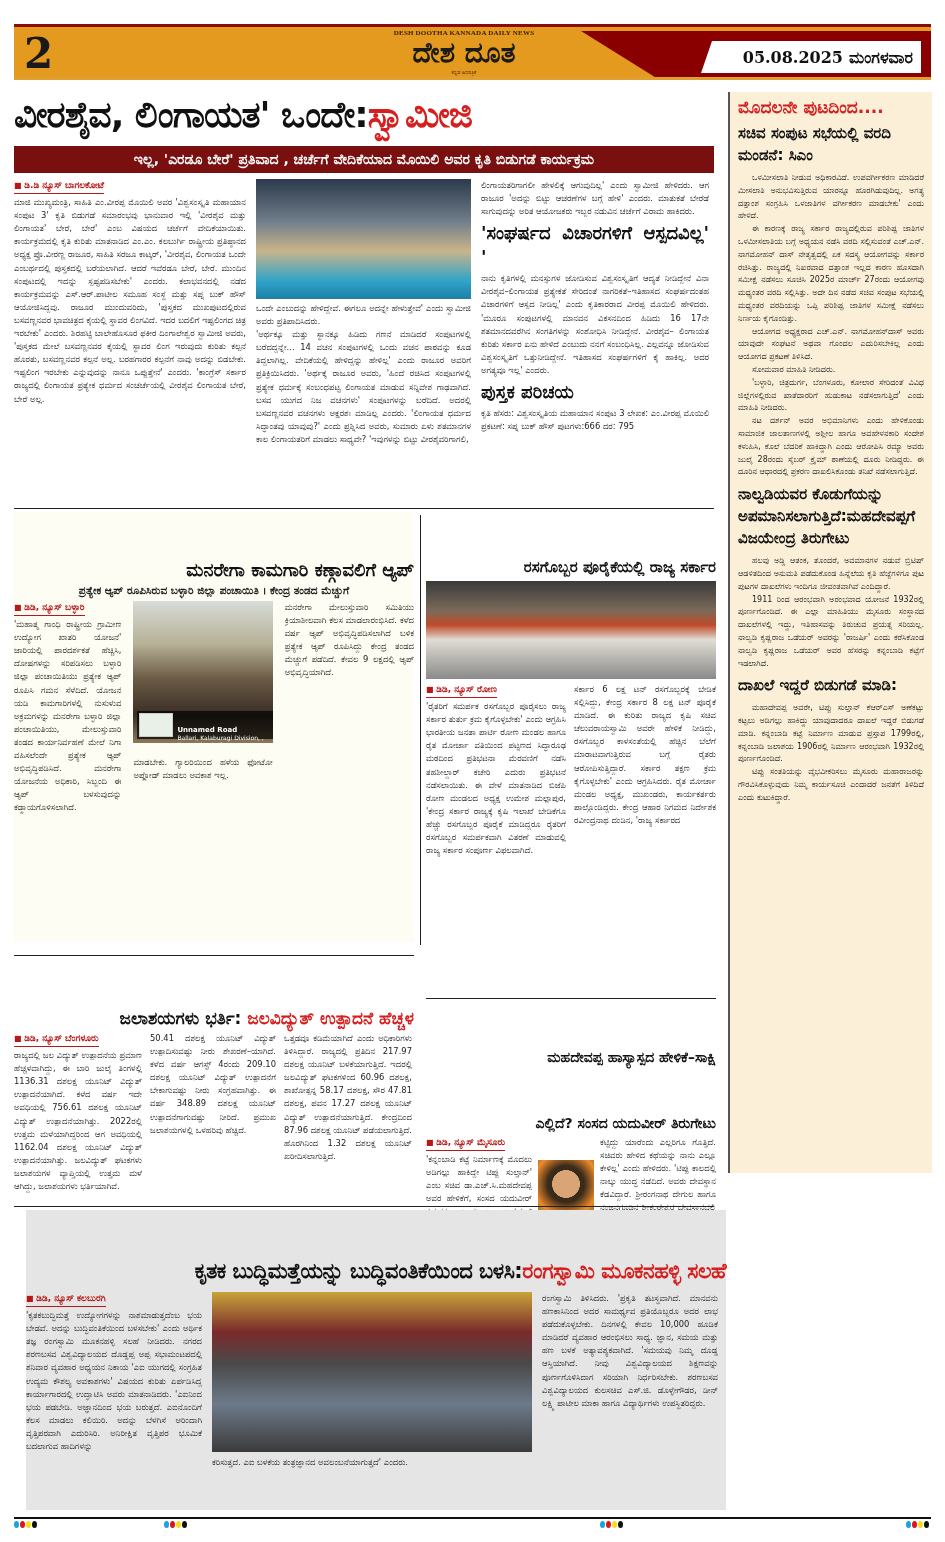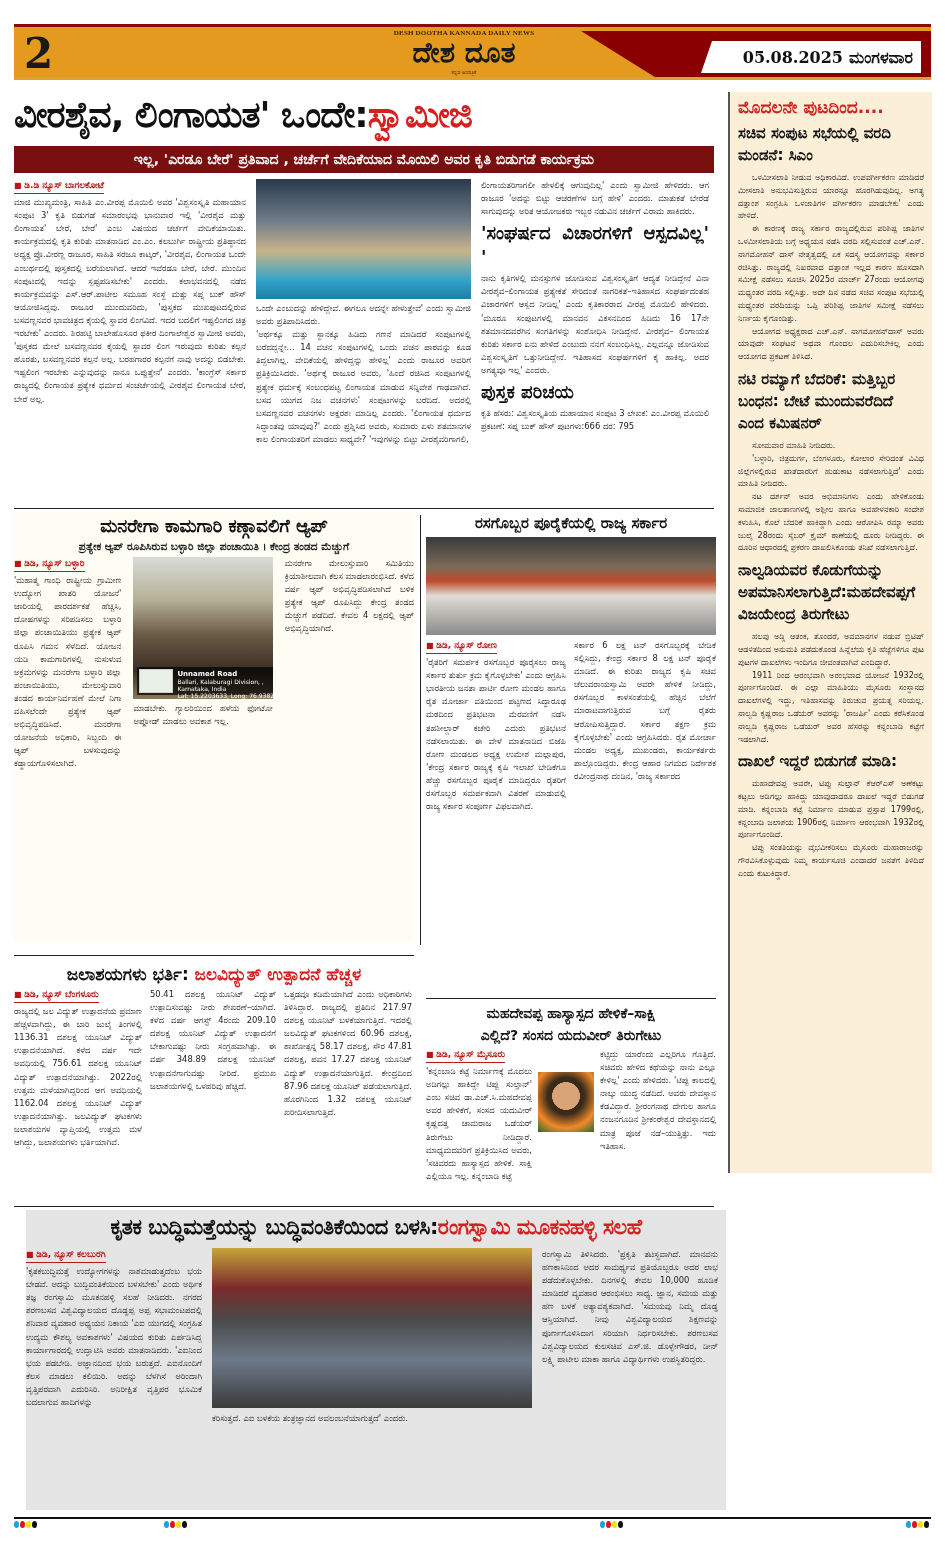--- a/index.html
+++ b/index.html
@@ -26,32 +26,32 @@
   .byline { color: #b81818; font-weight: bold; font-size: 9px; border-bottom: 1px solid #b81818; display: inline-block; margin-bottom: 2px; padding-bottom: 1px; }
   .byline::before { content: "■ "; font-size: 8px; }
   .subhead { font-size: 18px; font-weight: bold; line-height: 24px; margin: 3px 0; color:#111; }
 
   .photo { background: #555; position: relative; overflow: hidden; }
   .photo-stage { background: linear-gradient(180deg,#2b3a4a 0%, #6f7d8a 35%, #c9b48a 60%, #2fa3c9 85%, #1d7fa5 100%); }
   .photo-field { background: linear-gradient(180deg,#d8dcd8 0%, #b6b197 30%, #6b5a45 55%, #3a2e24 80%, #8a7a5a 100%); }
   .photo-rally { background: linear-gradient(180deg,#3a3a3a 0%, #7a6a5a 30%, #c04b2a 45%, #e0ddd5 60%, #8a8a8a 100%); }
   .photo-hall { background: linear-gradient(180deg,#c8a43a 0%, #7a2a2a 25%, #4a4a4a 45%, #6d7a8a 70%, #3b3b3b 100%); }
   .photo-face { background: radial-gradient(circle at 50% 40%, #d9a577 0 30%, #3a2a1a 31% 40%, #f08a2a 70%, #2a6a2a 100%); }
-  .map-tag { position: absolute; left: 4px; bottom: 4px; width: 156px; height: 28px; background: rgba(0,0,0,0.7); color: #fff; font-size: 6px; line-height: 7px; padding: 4px 4px 2px 40px; }
+  .map-tag { position: absolute; left: 4px; bottom: 4px; width: 156px; height: 28px; background: rgba(0,0,0,0.7); color: #fff; font-size: 6px; line-height: 7px; padding: 16px 4px 2px 40px; }
   .map-tag .minimap { position: absolute; left: 2px; top: 2px; width: 34px; height: 24px; background: #e8f0e8; border: 1px solid #ccc; }
 
   
   .right { position: absolute; left: 728px; top: 92px; width: 204px; height: 1081px; background: #fbefd8; border-left: 2px solid #555; padding: 4px 8px; overflow: hidden; }
   .right .kicker { color: #d62020; font-size: 17px; font-weight: bold; line-height: 22px; }
   .right h3 { font-size: 15px; line-height: 22px; font-weight: bold; color: #111; margin: 4px 0 6px; }
   .right .col { font-size: 8px; line-height: 12.8px; }
   .right p { text-indent: 14px; margin-bottom: 0; }
 
   .section { position: absolute; }
-  .sec-head { font-size: 18px; font-weight: bold; text-align: center; color: #111; line-height: 28px; }
+  .sec-head { font-size: 18px; font-weight: bold; text-align: right; color: #111; line-height: 28px; margin-top: 44px; }
   .sec-head .red { color: #d62020; }
   .rule { position: absolute; height: 1px; background: #222; }
   .vrule { position: absolute; width: 1px; background: #222; }
 
   .reg-marks { position: absolute; top: 1521px; display: flex; gap: 1px; }
   .reg-marks span { width: 5px; height: 7px; border-radius: 50%; display: inline-block; }
   .base-line { position: absolute; left: 14px; top: 1517px; width: 917px; height: 2px; background: #111; }
 </style>
 </head>
 <body>
@@ -109,23 +109,23 @@
     </div>
     <div style="width:140px;">
       <div class="photo photo-field" style="height:142px;">
         <div class="map-tag">
           <div class="minimap"></div>
           <div style="font-weight:bold;font-size:7px;">Unnamed Road</div>
           <div>Ballari, Kalaburagi Division, , Karnataka, India</div>
           <div>Lat: 15.2203633, Long: 76.93823</div>
         </div>
       </div>
-      <div class="col" style="margin-top:3px;height:230px;overflow:hidden;">ಮಾಡಬೇಕು. ಗ್ಯಾಲರಿಯಿಂದ ಹಳೆಯ ಫೋಟೋ ಅಪ್ಲೋಡ್ ಮಾಡಲು ಅವಕಾಶ ಇಲ್ಲ.</div>
-    </div>
-    <div class="col" style="width:130px;height:380px;overflow:hidden;">ಮನರೇಗಾ ಮೇಲುಸ್ತುವಾರಿ ಸಮಿತಿಯು ಕ್ರಿಯಾಶೀಲವಾಗಿ ಕೆಲಸ ಮಾಡಲಾರಂಭಿಸಿದೆ. ಕಳೆದ ವರ್ಷ ಆ್ಯಪ್ ಅಭಿವೃದ್ಧಿಪಡಿಸಲಾಗಿದೆ ಬಳಿಕ ಪ್ರತ್ಯೇಕ ಆ್ಯಪ್ ರೂಪಿಸಿದ್ದು ಕೇಂದ್ರ ತಂಡದ ಮೆಚ್ಚುಗೆ ಪಡೆದಿದೆ. ಕೇವಲ 4 ಲಕ್ಷದಲ್ಲಿ ಆ್ಯಪ್ ಅಭಿವೃದ್ಧಿಯಾಗಿದೆ.</div>
+      <div class="col" style="margin-top:13px;height:230px;overflow:hidden;">ಮಾಡಬೇಕು. ಗ್ಯಾಲರಿಯಿಂದ ಹಳೆಯ ಫೋಟೋ ಅಪ್ಲೋಡ್ ಮಾಡಲು ಅವಕಾಶ ಇಲ್ಲ.</div>
+    </div>
+    <div class="col" style="width:130px;height:380px;overflow:hidden;">ಮನರೇಗಾ ಮೇಲುಸ್ತುವಾರಿ ಸಮಿತಿಯು ಕ್ರಿಯಾಶೀಲವಾಗಿ ಕೆಲಸ ಮಾಡಲಾರಂಭಿಸಿದೆ. ಕಳೆದ ವರ್ಷ ಆ್ಯಪ್ ಅಭಿವೃದ್ಧಿಪಡಿಸಲಾಗಿದೆ ಬಳಿಕ ಪ್ರತ್ಯೇಕ ಆ್ಯಪ್ ರೂಪಿಸಿದ್ದು ಕೇಂದ್ರ ತಂಡದ ಮೆಚ್ಚುಗೆ ಪಡೆದಿದೆ. ಕೇವಲ 9 ಲಕ್ಷದಲ್ಲಿ ಆ್ಯಪ್ ಅಭಿವೃದ್ಧಿಯಾಗಿದೆ.</div>
   </div>
 </article>
 
 <div class="vrule" style="left:420px;top:515px;height:430px;"></div>
 
 <article class="section" style="left:426px;top:512px;width:290px;height:430px;">
   <div class="sec-head" style="font-size:15px;line-height:22px;">ರಸಗೊಬ್ಬರ ಪೂರೈಕೆಯಲ್ಲಿ ರಾಜ್ಯ ಸರ್ಕಾರ</div>
   <div class="photo photo-rally" style="height:98px;margin-top:3px;"></div>
   <div style="display:flex;gap:8px;margin-top:4px;">
     <div class="col" style="width:140px;height:280px;overflow:hidden;">
@@ -188,21 +188,20 @@
 </article>
 
 <aside class="right">
   <div class="kicker">ಮೊದಲನೇ ಪುಟದಿಂದ....</div>
   <h3>ಸಚಿವ ಸಂಪುಟ ಸಭೆಯಲ್ಲಿ ವರದಿ ಮಂಡನೆ: ಸಿಎಂ</h3>
   <div class="col">
     <p>ಒಳಮೀಸಲಾತಿ ನೀಡುವ ಅಧಿಕಾರವಿದೆ. ಉಪವರ್ಗೀಕರಣ ಮಾಡಿದರೆ ಮೀಸಲಾತಿ ಅನುಭವಿಸುತ್ತಿರುವ ಯಾರನ್ನೂ ಹೊರಗಿಡುವುದಿಲ್ಲ. ಅಗತ್ಯ ದತ್ತಾಂಶ ಸಂಗ್ರಹಿಸಿ ಒಳಜಾತಿಗಳ ವರ್ಗೀಕರಣ ಮಾಡಬೇಕು' ಎಂದು ಹೇಳಿದೆ.</p>
     <p>ಈ ಕಾರಣಕ್ಕೆ ರಾಜ್ಯ ಸರ್ಕಾರ ರಾಜ್ಯದಲ್ಲಿರುವ ಪರಿಶಿಷ್ಟ ಜಾತಿಗಳ ಒಳಮೀಸಲಾತಿಯ ಬಗ್ಗೆ ಅಧ್ಯಯನ ನಡೆಸಿ ವರದಿ ಸಲ್ಲಿಸುವಂತೆ ಎಚ್.ಎನ್. ನಾಗಮೋಹನ್ ದಾಸ್ ನೇತೃತ್ವದಲ್ಲಿ ಏಕ ಸದಸ್ಯ ಆಯೋಗವನ್ನು ಸರ್ಕಾರ ರಚಿಸಿತ್ತು. ರಾಜ್ಯದಲ್ಲಿ ನಿಖರವಾದ ದತ್ತಾಂಶ ಇಲ್ಲದ ಕಾರಣ ಹೊಸದಾಗಿ ಸಮೀಕ್ಷೆ ನಡೆಸಲು ಸೂಚಿಸಿ 2025ರ ಮಾರ್ಚ್ 27ರಂದು ಆಯೋಗವು ಮಧ್ಯಂತರ ವರದಿ ಸಲ್ಲಿಸಿತ್ತು. ಅದೇ ದಿನ ನಡೆದ ಸಚಿವ ಸಂಪುಟ ಸಭೆಯಲ್ಲಿ ಮಧ್ಯಂತರ ವರದಿಯನ್ನು ಒಪ್ಪಿ ಪರಿಶಿಷ್ಟ ಜಾತಿಗಳ ಸಮೀಕ್ಷೆ ನಡೆಸಲು ನಿರ್ಣಯ ಕೈಗೊಂಡಿತ್ತು.</p>
     <p>ಆಯೋಗದ ಅಧ್ಯಕ್ಷರಾದ ಎಚ್.ಎನ್. ನಾಗಮೋಹನ್‌ದಾಸ್ ಅವರು ಯಾವುದೇ ಸಂಘಟನೆ ಅಥವಾ ಗೊಂದಲ ಎದುರಿಸಬೇಕಿಲ್ಲ ಎಂದು ಆಯೋಗದ ಪ್ರಕಟಣೆ ತಿಳಿಸಿದೆ.</p>
   </div>
-  <h3>ನಟಿ ರಮ್ಯಾಗೆ ಬೆದರಿಕೆ: ಮತ್ತಿಬ್ಬರ ಬಂಧನ: ಬೇಟೆ ಮುಂದುವರೆದಿದೆ ಎಂದ ಕಮಿಷನರ್</h3>
   <div class="col" style="max-height:400px;overflow:hidden;">
     <p>ಸೋಮವಾರ ಮಾಹಿತಿ ನೀಡಿದರು.</p>
     <p>'ಬಳ್ಳಾರಿ, ಚಿತ್ರದುರ್ಗ, ಬೆಂಗಳೂರು, ಕೋಲಾರ ಸೇರಿದಂತೆ ವಿವಿಧ ಜಿಲ್ಲೆಗಳಲ್ಲಿರುವ ಖಾತೆದಾರರಿಗೆ ಹುಡುಕಾಟ ನಡೆಸಲಾಗುತ್ತಿದೆ' ಎಂದು ಮಾಹಿತಿ ನೀಡಿದರು.</p>
     <p>ನಟ ದರ್ಶನ್ ಅವರ ಅಭಿಮಾನಿಗಳು ಎಂದು ಹೇಳಿಕೊಂಡು ಸಾಮಾಜಿಕ ಜಾಲತಾಣಗಳಲ್ಲಿ ಅಶ್ಲೀಲ ಹಾಗೂ ಅವಹೇಳನಕಾರಿ ಸಂದೇಶ ಕಳುಹಿಸಿ, ಕೊಲೆ ಬೆದರಿಕೆ ಹಾಕಿದ್ದಾಗಿ ಎಂದು ಆರೋಪಿಸಿ ರಮ್ಯಾ ಅವರು ಜುಲೈ 28ರಂದು ಸೈಬರ್ ಕ್ರೈಮ್ ಠಾಣೆಯಲ್ಲಿ ದೂರು ನೀಡಿದ್ದರು. ಈ ದೂರಿನ ಆಧಾರದಲ್ಲಿ ಪ್ರಕರಣ ದಾಖಲಿಸಿಕೊಂಡು ತನಿಖೆ ನಡೆಸಲಾಗುತ್ತಿದೆ.</p>
   </div>
   <h3>ನಾಲ್ವಡಿಯವರ ಕೊಡುಗೆಯನ್ನು ಅಪಮಾನಿಸಲಾಗುತ್ತಿದೆ:ಮಹದೇವಪ್ಪಗೆ ವಿಜಯೇಂದ್ರ ತಿರುಗೇಟು</h3>
   <div class="col">
     <p>ಹಲವು ಅಡ್ಡಿ ಆತಂಕ, ತೊಂದರೆ, ಅವಮಾನಗಳ ನಡುವೆ ಬ್ರಿಟಿಷ್ ಆಡಳಿತದಿಂದ ಅನುಮತಿ ಪಡೆದುಕೊಂಡ ಹಿನ್ನೆಲೆಯ ಕೃತಿ ಹೆಜ್ಜೆಗಳಿಗೂ ಪುಟ ಪುಟಗಳ ದಾಖಲೆಗಳು ಇಂದಿಗೂ ಜೀವಂತವಾಗಿವೆ ಎಂದಿದ್ದಾರೆ.</p>
     <p>1911 ರಿಂದ ಆರಂಭವಾಗಿ ಅರಂಭವಾದ ಯೋಜನೆ 1932ರಲ್ಲಿ ಪೂರ್ಣಗೊಂಡಿದೆ. ಈ ಎಲ್ಲಾ ಮಾಹಿತಿಯು ಮೈಸೂರು ಸಂಸ್ಥಾನದ ದಾಖಲೆಗಳಲ್ಲಿ ಇದ್ದು, ಇತಿಹಾಸವನ್ನು ತಿರುಚುವ ಪ್ರಯತ್ನ ಸರಿಯಲ್ಲ. ನಾಲ್ವಡಿ ಕೃಷ್ಣರಾಜ ಒಡೆಯರ್ ಅವರನ್ನು 'ರಾಜರ್ಷಿ' ಎಂದು ಕರೆಸಿಕೊಂಡ ನಾಲ್ವಡಿ ಕೃಷ್ಣರಾಜ ಒಡೆಯರ್ ಅವರ ಹೆಸರನ್ನು ಕನ್ನಂಬಾಡಿ ಕಟ್ಟೆಗೆ ಇಡಲಾಗಿದೆ.</p>
   </div>

